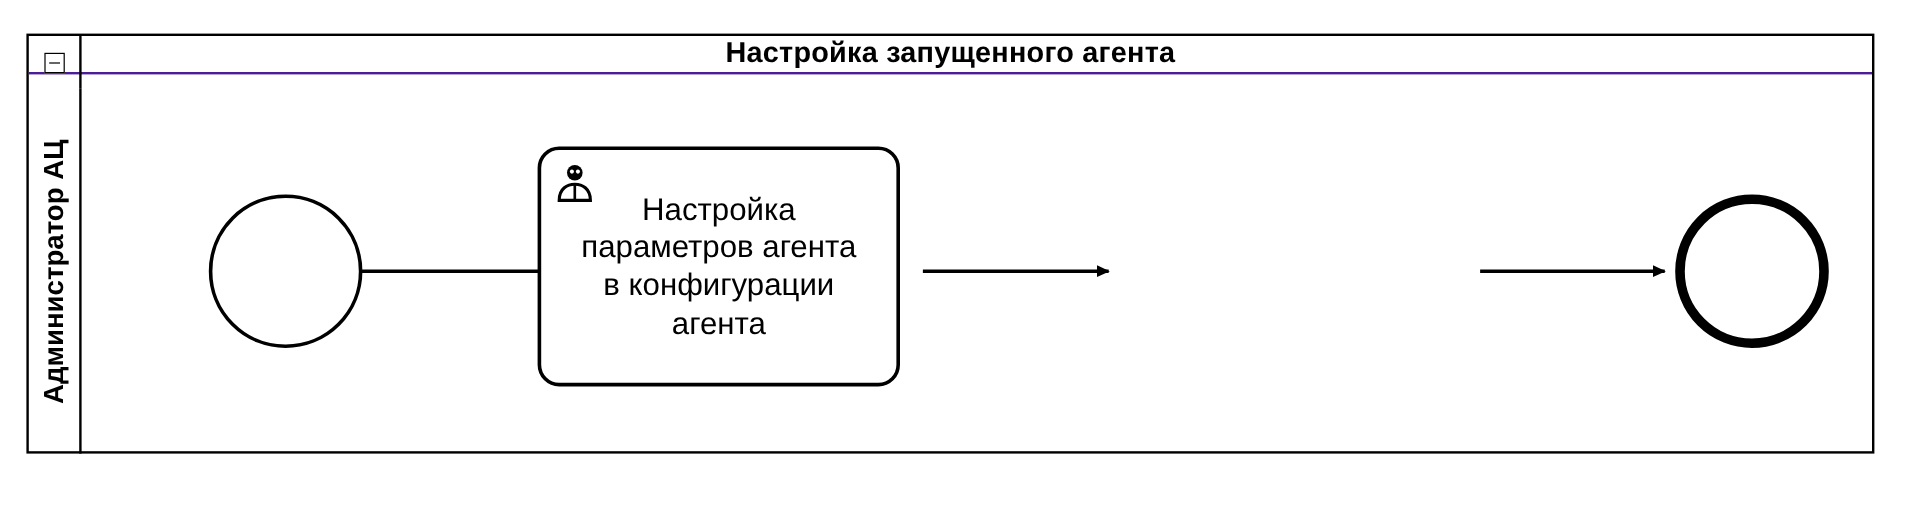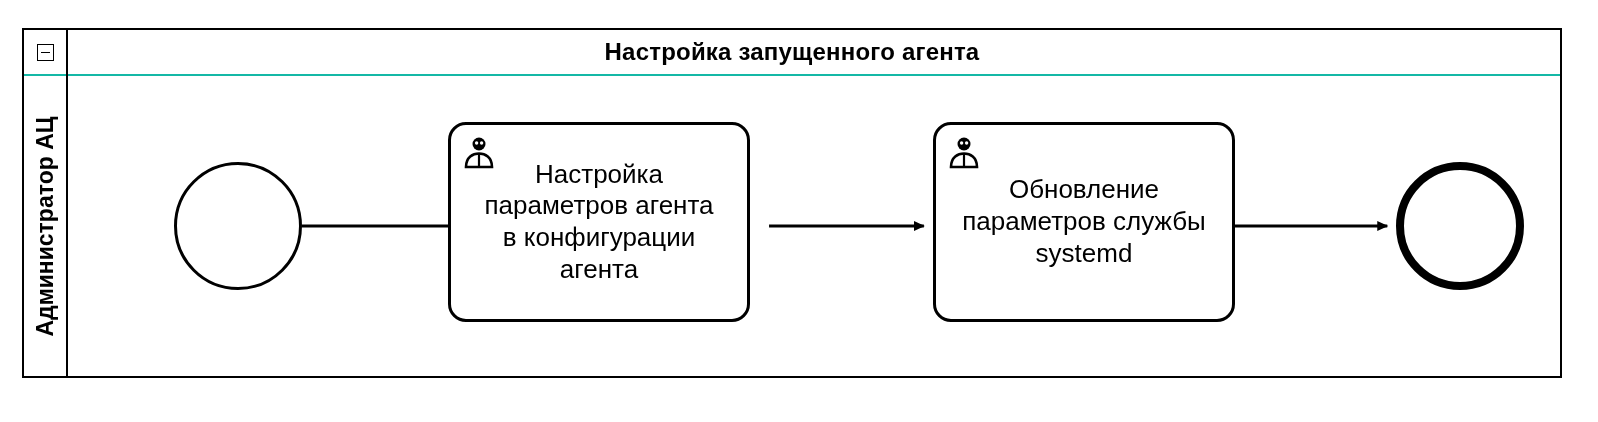--- a/index.html
+++ b/index.html
@@ -31,22 +31,22 @@
     box-sizing: border-box;
     background: #fff;
   }
 
   
   .pool-header {
     position: absolute;
     left: 0;
     top: 0;
     width: 100%;
-    height: 46px;
-    border-bottom: 2px solid #14b8a6;
+    height: 32px;
+    border-bottom: 2px solid #4c1d95;
     box-sizing: border-box;
     display: flex;
     align-items: center;
     justify-content: center;
   }
   .pool-title {
     font-size: 24px;
     font-weight: bold;
     color: #000;
     letter-spacing: 0.2px;
@@ -238,31 +238,19 @@
             <circle cx="18.6" cy="8" r="1.7" fill="#fff"></circle>
             <path d="M3 32 C3 22, 10 18.5, 16 18.5 C22 18.5, 29 22, 29 32 Z" fill="none" stroke="#000" stroke-width="2.6"></path>
             <line x1="16" y1="19" x2="16" y2="32" stroke="#000" stroke-width="2.2"></line>
           </svg>
           <div class="task-label">Настройка
 параметров агента
 в конфигурации
 агента</div>
         </div>
 
-        <div class="task task-2">
-          <svg class="user-icon" viewBox="0 0 32 34">
-            <circle cx="16" cy="9" r="6.5" fill="#000"></circle>
-            <circle cx="13.6" cy="8" r="1.7" fill="#fff"></circle>
-            <circle cx="18.6" cy="8" r="1.7" fill="#fff"></circle>
-            <path d="M3 32 C3 22, 10 18.5, 16 18.5 C22 18.5, 29 22, 29 32 Z" fill="none" stroke="#000" stroke-width="2.6"></path>
-            <line x1="16" y1="19" x2="16" y2="32" stroke="#000" stroke-width="2.2"></line>
-          </svg>
-          <div class="task-label">Обновление
-параметров службы
-systemd</div>
-        </div>
 
         <div class="end-event"></div>
 
       </div>
     </div>
   </div>
 </div>
 
 </body></html>

